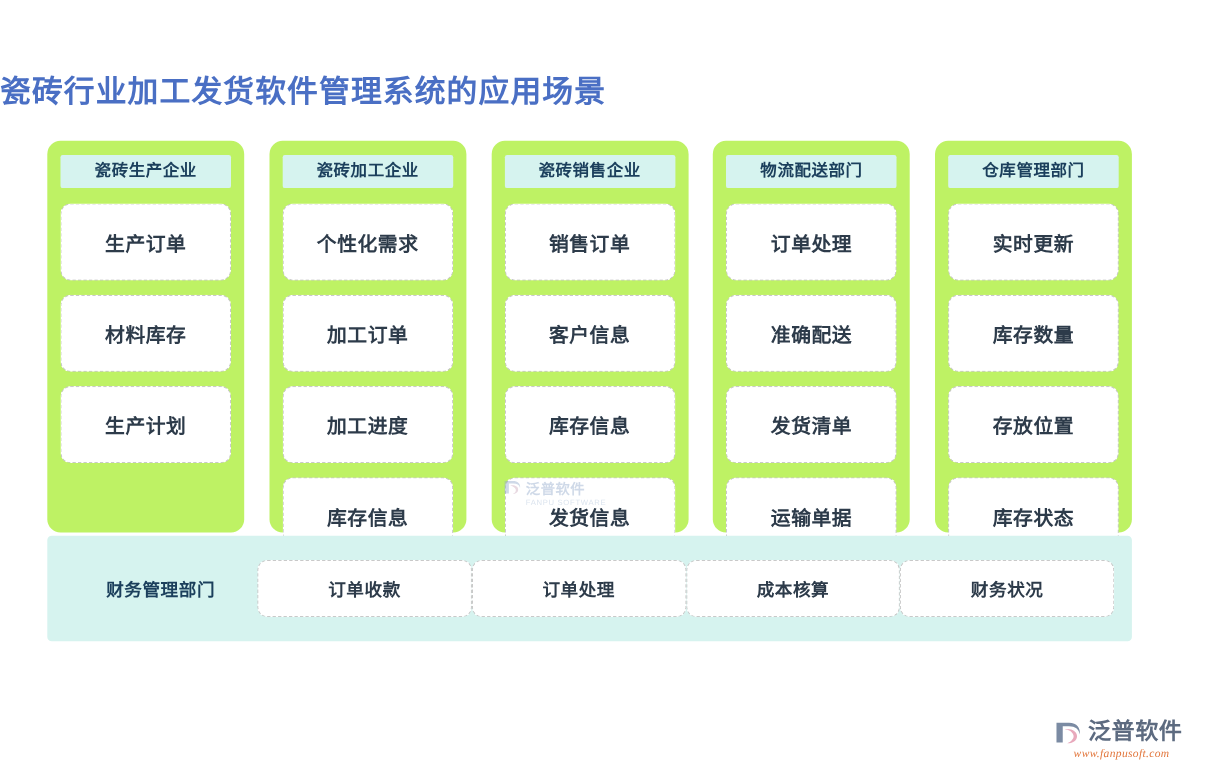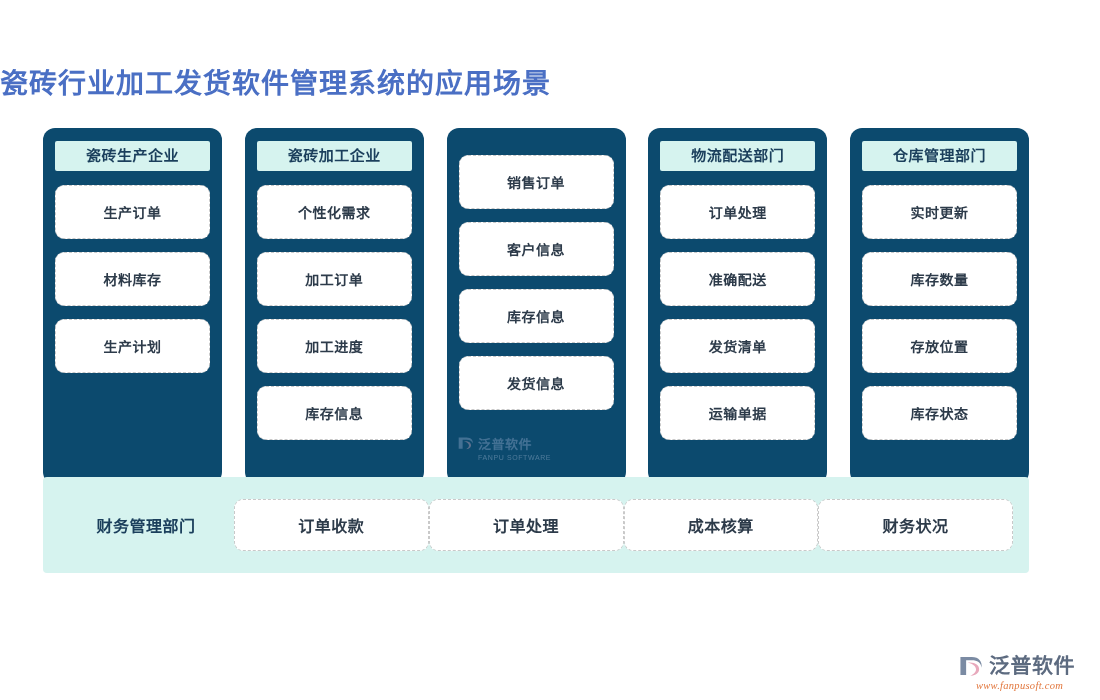--- a/index.html
+++ b/index.html
@@ -38,21 +38,21 @@
     left: 43px;
     width: 986px;
     height: 356px;
     display: flex;
     justify-content: space-between;
   }
 
   .dept-column {
     width: 179px;
     height: 356px;
-    background: #0c4a6e;
+    background: #bef264;
     border-radius: 12px;
     padding: 13px 12px 13px 12px;
     display: flex;
     flex-direction: column;
   }
 
   .dept-header {
     background: #d6f3ef;
     color: #1b3f5c;
     font-size: 15px;
@@ -69,34 +69,34 @@
     display: flex;
     flex-direction: column;
     gap: 13px;
     flex: 1;
   }
 
   .dept-item {
     background: #ffffff;
     border: 1px dashed #c9c9c9;
     border-radius: 9px;
-    height: 54px;
+    height: 70px;
     display: flex;
     align-items: center;
     justify-content: center;
-    font-size: 14px;
+    font-size: 18px;
     font-weight: bold;
     color: #2d3b4a;
     letter-spacing: 0.5px;
   }
 
   
   .finance-bar {
     position: absolute;
-    top: 477px;
+    top: 487px;
     left: 43px;
     width: 986px;
     height: 96px;
     background: #d6f3ef;
     border-radius: 4px;
     display: flex;
     align-items: center;
     padding: 0 16px;
   }
 
@@ -230,20 +230,21 @@
     <div class="dept-header">瓷砖加工企业</div>
     <div class="dept-items">
       <div class="dept-item">个性化需求</div>
       <div class="dept-item">加工订单</div>
       <div class="dept-item">加工进度</div>
       <div class="dept-item">库存信息</div>
     </div>
   </div>
 
   <div class="dept-column">
+    <div class="dept-header">瓷砖销售企业</div>
     <div class="dept-items">
       <div class="dept-item">销售订单</div>
       <div class="dept-item">客户信息</div>
       <div class="dept-item">库存信息</div>
       <div class="dept-item">发货信息</div>
     </div>
   </div>
 
   <div class="dept-column">
     <div class="dept-header">物流配送部门</div>

